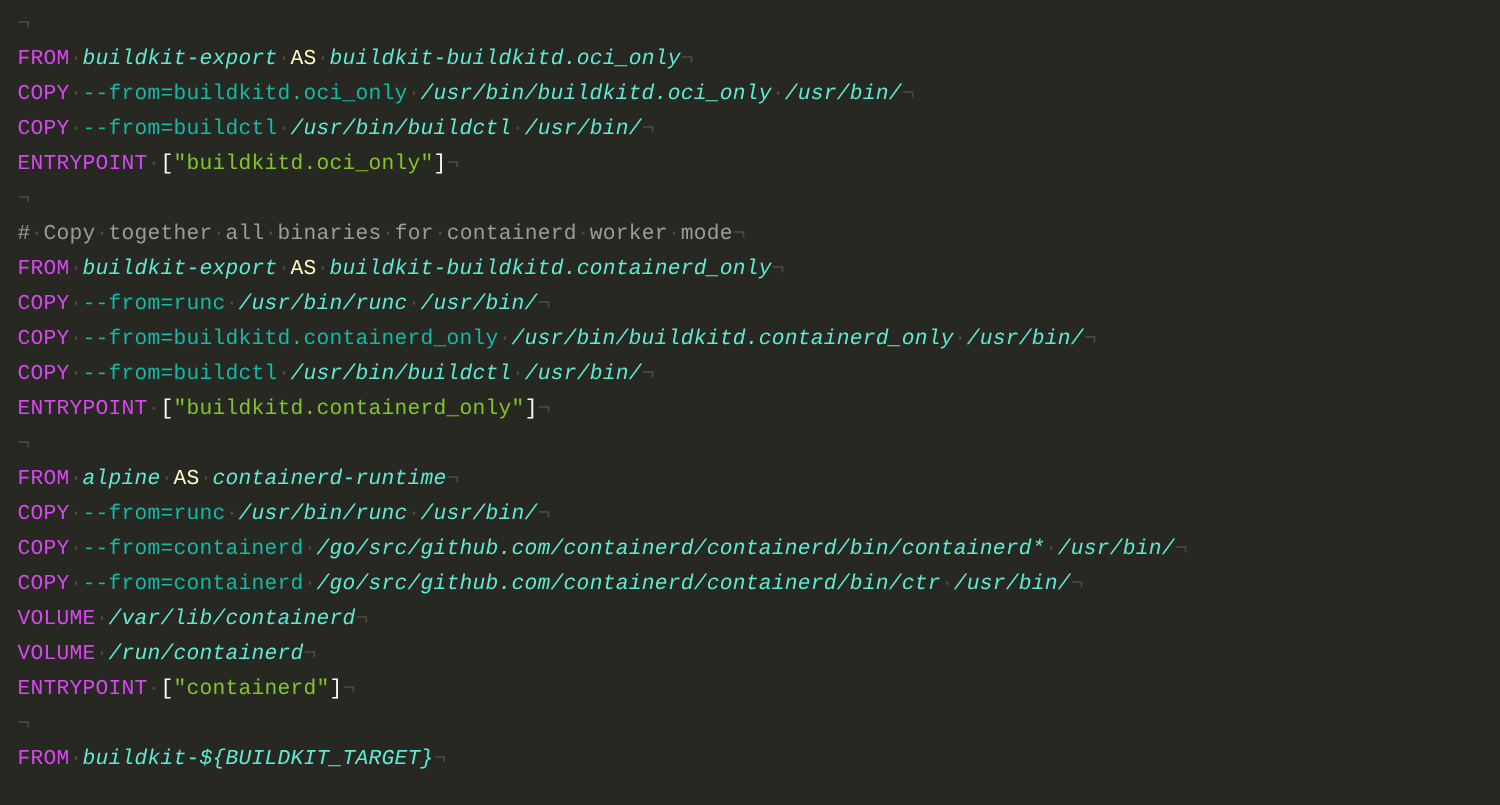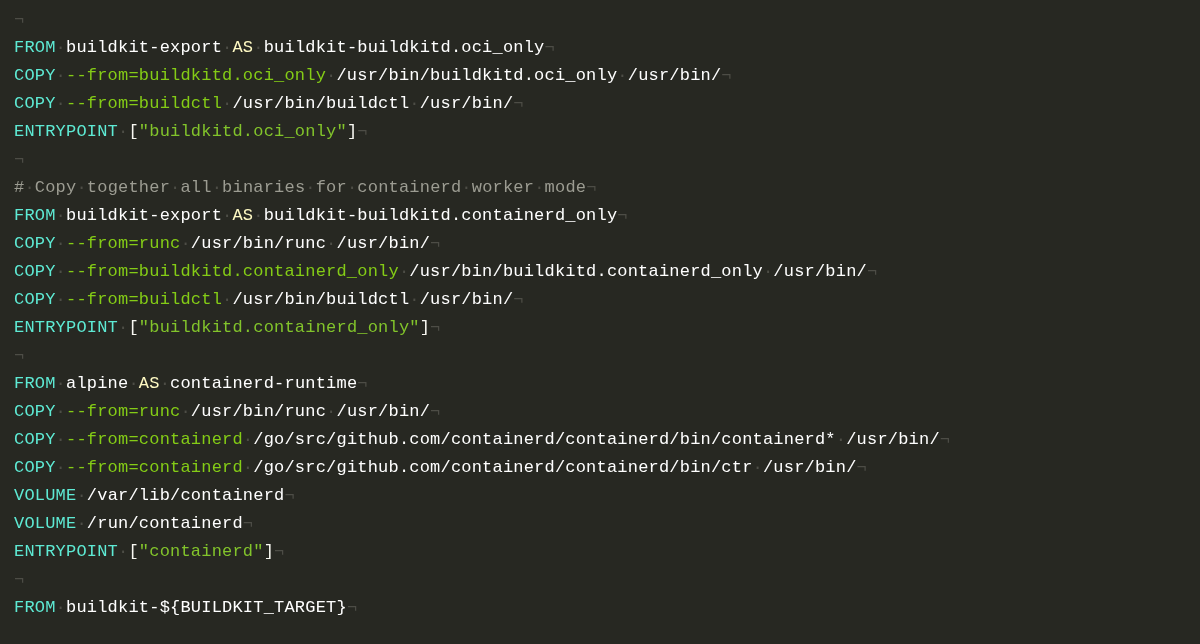--- a/index.html
+++ b/index.html
@@ -12,24 +12,24 @@
   }
   .editor {
     font-family: "SF Mono", "Menlo", "Consolas", "Liberation Mono", monospace;
     font-size: 17px;
     line-height: 28px;
     letter-spacing: 0.2px;
     color: #f8f8f2;
     padding: 6px 14px;
     white-space: pre;
   }
-  .kw   { color: #5eead4; }          
-  .plain{ color: #ffffff; }          
+  .kw   { color: #d946ef; }          
+  .plain{ color: #5eead4; font-style: italic; }          
   .op   { color: #fef9c3; }          
-  .flag { color: #84cc16; }          
+  .flag { color: #14b8a6; }          
   .str  { color: #82c42b; }          
   .comm { color: #9c9c92; }          
   .punc { color: #f8f8f2; }          
   .ws   { color: #4d4d46; font-weight: normal; } 
   .line { display: block; }
 </style>
 </head>
 <body>
 
 <div class="editor" id="editor"><span class="line"><span class="ws">¬</span></span><span class="line"><span class="kw">FROM</span><span class="ws">·</span><span class="plain">buildkit-export</span><span class="ws">·</span><span class="op">AS</span><span class="ws">·</span><span class="plain">buildkit-buildkitd.oci_only</span><span class="ws">¬</span></span><span class="line"><span class="kw">COPY</span><span class="ws">·</span><span class="flag">--from=buildkitd.oci_only</span><span class="ws">·</span><span class="plain">/usr/bin/buildkitd.oci_only</span><span class="ws">·</span><span class="plain">/usr/bin/</span><span class="ws">¬</span></span><span class="line"><span class="kw">COPY</span><span class="ws">·</span><span class="flag">--from=buildctl</span><span class="ws">·</span><span class="plain">/usr/bin/buildctl</span><span class="ws">·</span><span class="plain">/usr/bin/</span><span class="ws">¬</span></span><span class="line"><span class="kw">ENTRYPOINT</span><span class="ws">·</span><span class="punc">[</span><span class="str">"buildkitd.oci_only"</span><span class="punc">]</span><span class="ws">¬</span></span><span class="line"><span class="ws">¬</span></span><span class="line"><span class="comm">#</span><span class="ws">·</span><span class="comm">Copy</span><span class="ws">·</span><span class="comm">together</span><span class="ws">·</span><span class="comm">all</span><span class="ws">·</span><span class="comm">binaries</span><span class="ws">·</span><span class="comm">for</span><span class="ws">·</span><span class="comm">containerd</span><span class="ws">·</span><span class="comm">worker</span><span class="ws">·</span><span class="comm">mode</span><span class="ws">¬</span></span><span class="line"><span class="kw">FROM</span><span class="ws">·</span><span class="plain">buildkit-export</span><span class="ws">·</span><span class="op">AS</span><span class="ws">·</span><span class="plain">buildkit-buildkitd.containerd_only</span><span class="ws">¬</span></span><span class="line"><span class="kw">COPY</span><span class="ws">·</span><span class="flag">--from=runc</span><span class="ws">·</span><span class="plain">/usr/bin/runc</span><span class="ws">·</span><span class="plain">/usr/bin/</span><span class="ws">¬</span></span><span class="line"><span class="kw">COPY</span><span class="ws">·</span><span class="flag">--from=buildkitd.containerd_only</span><span class="ws">·</span><span class="plain">/usr/bin/buildkitd.containerd_only</span><span class="ws">·</span><span class="plain">/usr/bin/</span><span class="ws">¬</span></span><span class="line"><span class="kw">COPY</span><span class="ws">·</span><span class="flag">--from=buildctl</span><span class="ws">·</span><span class="plain">/usr/bin/buildctl</span><span class="ws">·</span><span class="plain">/usr/bin/</span><span class="ws">¬</span></span><span class="line"><span class="kw">ENTRYPOINT</span><span class="ws">·</span><span class="punc">[</span><span class="str">"buildkitd.containerd_only"</span><span class="punc">]</span><span class="ws">¬</span></span><span class="line"><span class="ws">¬</span></span><span class="line"><span class="kw">FROM</span><span class="ws">·</span><span class="plain">alpine</span><span class="ws">·</span><span class="op">AS</span><span class="ws">·</span><span class="plain">containerd-runtime</span><span class="ws">¬</span></span><span class="line"><span class="kw">COPY</span><span class="ws">·</span><span class="flag">--from=runc</span><span class="ws">·</span><span class="plain">/usr/bin/runc</span><span class="ws">·</span><span class="plain">/usr/bin/</span><span class="ws">¬</span></span><span class="line"><span class="kw">COPY</span><span class="ws">·</span><span class="flag">--from=containerd</span><span class="ws">·</span><span class="plain">/go/src/github.com/containerd/containerd/bin/containerd*</span><span class="ws">·</span><span class="plain">/usr/bin/</span><span class="ws">¬</span></span><span class="line"><span class="kw">COPY</span><span class="ws">·</span><span class="flag">--from=containerd</span><span class="ws">·</span><span class="plain">/go/src/github.com/containerd/containerd/bin/ctr</span><span class="ws">·</span><span class="plain">/usr/bin/</span><span class="ws">¬</span></span><span class="line"><span class="kw">VOLUME</span><span class="ws">·</span><span class="plain">/var/lib/containerd</span><span class="ws">¬</span></span><span class="line"><span class="kw">VOLUME</span><span class="ws">·</span><span class="plain">/run/containerd</span><span class="ws">¬</span></span><span class="line"><span class="kw">ENTRYPOINT</span><span class="ws">·</span><span class="punc">[</span><span class="str">"containerd"</span><span class="punc">]</span><span class="ws">¬</span></span><span class="line"><span class="ws">¬</span></span><span class="line"><span class="kw">FROM</span><span class="ws">·</span><span class="plain">buildkit-${BUILDKIT_TARGET}</span><span class="ws">¬</span></span></div>

